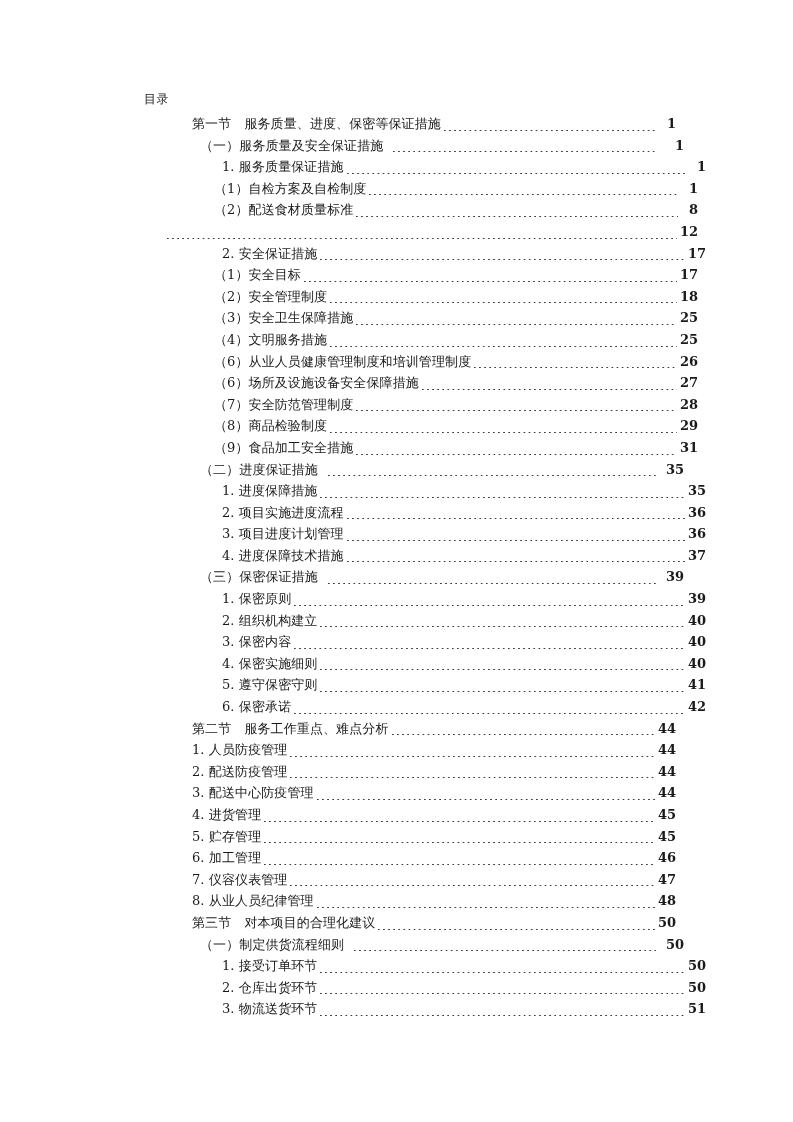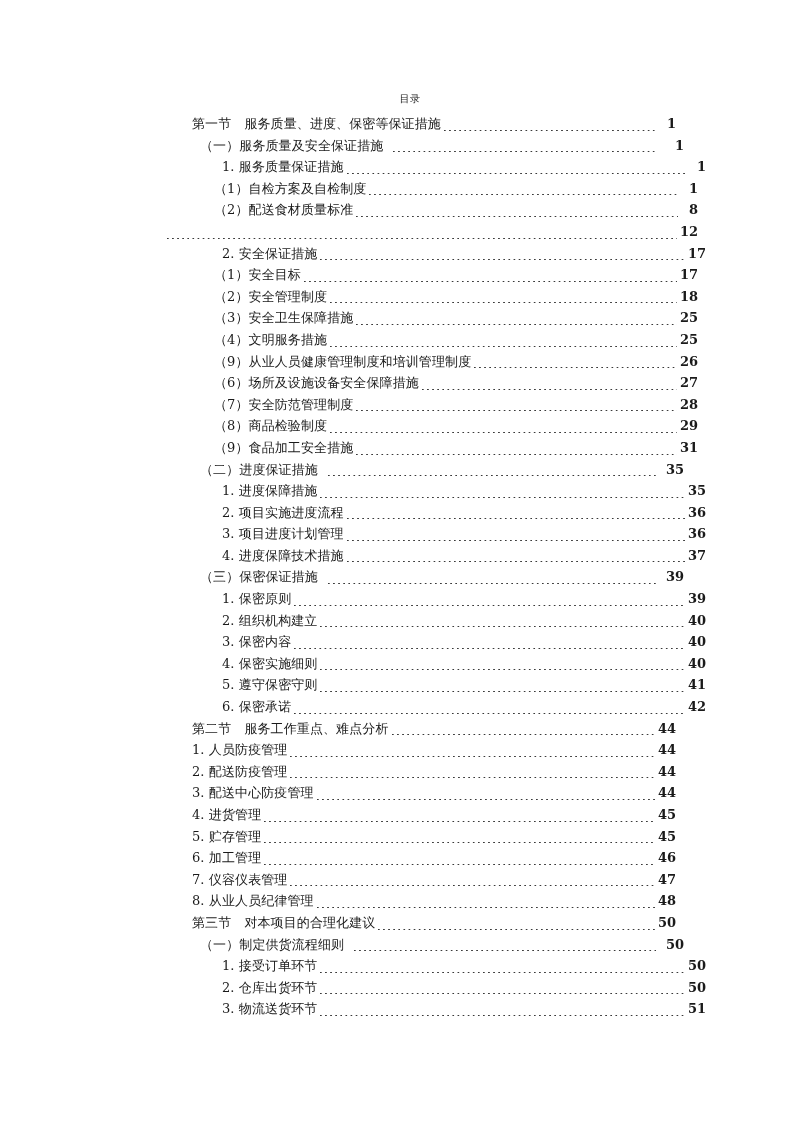--- a/index.html
+++ b/index.html
@@ -19,22 +19,21 @@
     color: #1a1a1a;
     -webkit-font-smoothing: antialiased;
   }
   .content {
     position: absolute;
     left: 144px;
     top: 88px;
     width: 532px;
   }
   .toc-title {
-    text-align: center;
-    font-size: 10px;
+    font-size: 12px;
     line-height: 22px;
     letter-spacing: 0.5px;
     font-weight: 400;
     color: #1a1a1a;
     margin: 0 0 3px 0;
   }
   .toc-list {
     display: block;
   }
   .toc-row {
@@ -145,21 +144,21 @@
           <span class="toc-label">（3）安全卫生保障措施</span>
           <span class="toc-leader"></span>
           <span class="toc-page">25</span>
         </div>
         <div class="toc-row lvl-sub">
           <span class="toc-label">（4）文明服务措施</span>
           <span class="toc-leader"></span>
           <span class="toc-page">25</span>
         </div>
         <div class="toc-row lvl-sub">
-          <span class="toc-label">（9）从业人员健康管理制度和培训管理制度</span>
+          <span class="toc-label">（6）从业人员健康管理制度和培训管理制度</span>
           <span class="toc-leader"></span>
           <span class="toc-page">26</span>
         </div>
         <div class="toc-row lvl-sub">
           <span class="toc-label">（6）场所及设施设备安全保障措施</span>
           <span class="toc-leader"></span>
           <span class="toc-page">27</span>
         </div>
         <div class="toc-row lvl-sub">
           <span class="toc-label">（7）安全防范管理制度</span>

